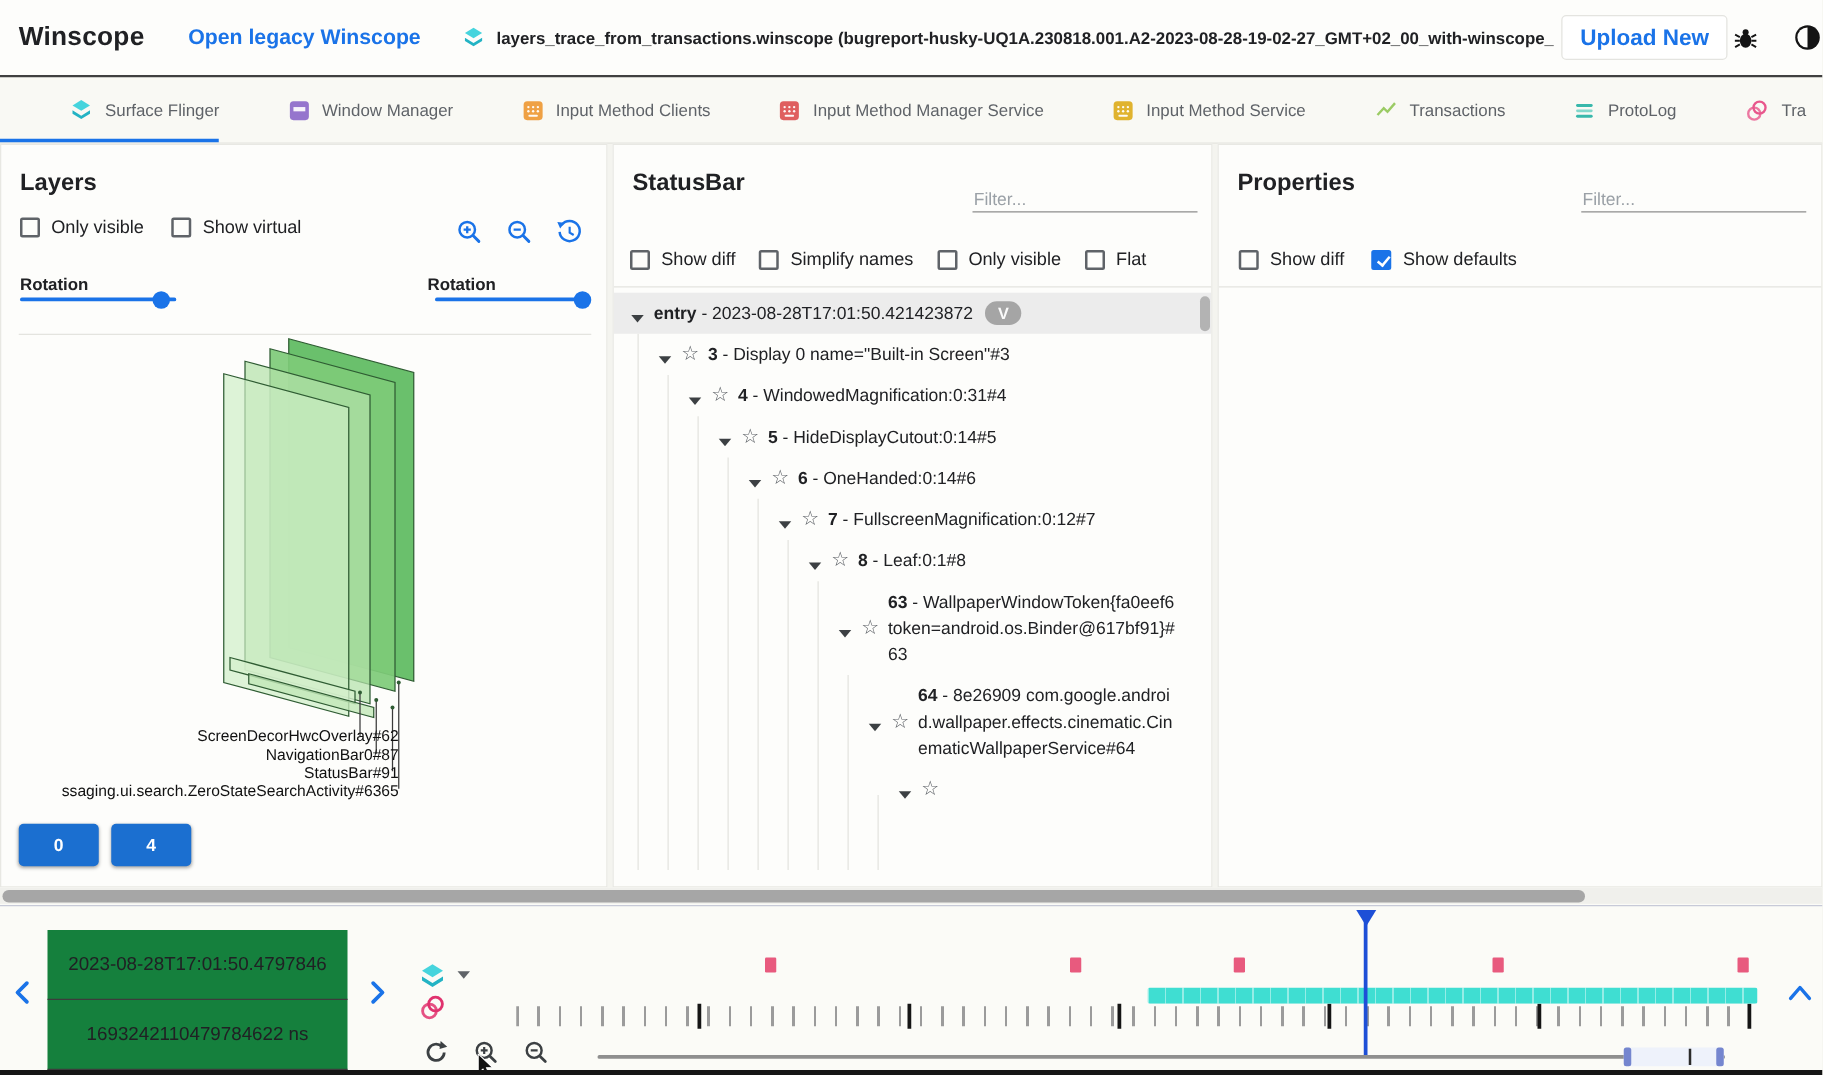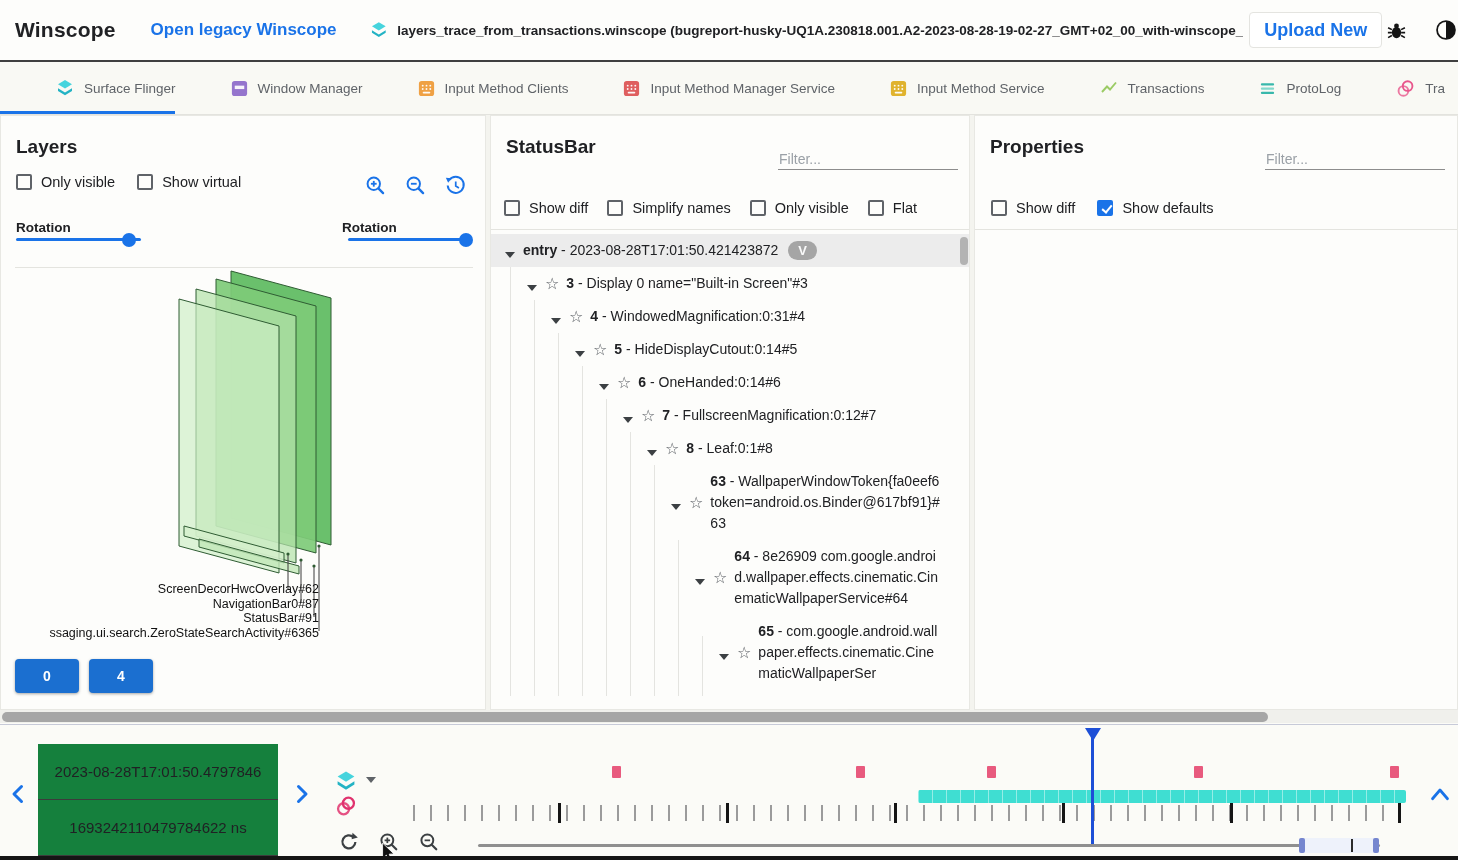--- a/index.html
+++ b/index.html
@@ -370,21 +370,20 @@
         <span class="tlabel"><b>63</b><span> - WallpaperWindowToken{fa0eef6 token=android.os.Binder@617bf91}#63</span></span>
       </div>
       <div class="trow" style="padding-left:202px;">
         <span class="tri"></span>
         <span class="star">☆</span>
         <span class="tlabel"><b>64</b><span> - 8e26909 com.google.android.wallpaper.effects.cinematic.CinematicWallpaperService#64</span></span>
       </div>
       <div class="trow" style="padding-left:226px;">
         <span class="tri"></span>
         <span class="star">☆</span>
-        <span class="tlabel"><b>65</b><span> - com.google.android.wallpaper.effects.cinematic.CinematicWallpaperSer</span></span>
       </div>
 
       <div class="vscroll"></div>
     </div>
   </div>
 
   <div class="panel panel-props">
     <div class="panel-title">Properties</div>
     <input class="filter-input" style="left: 290px;" placeholder="Filter...">
     <div class="cbrow" style="left:16px; top:84px; gap:22px;">

